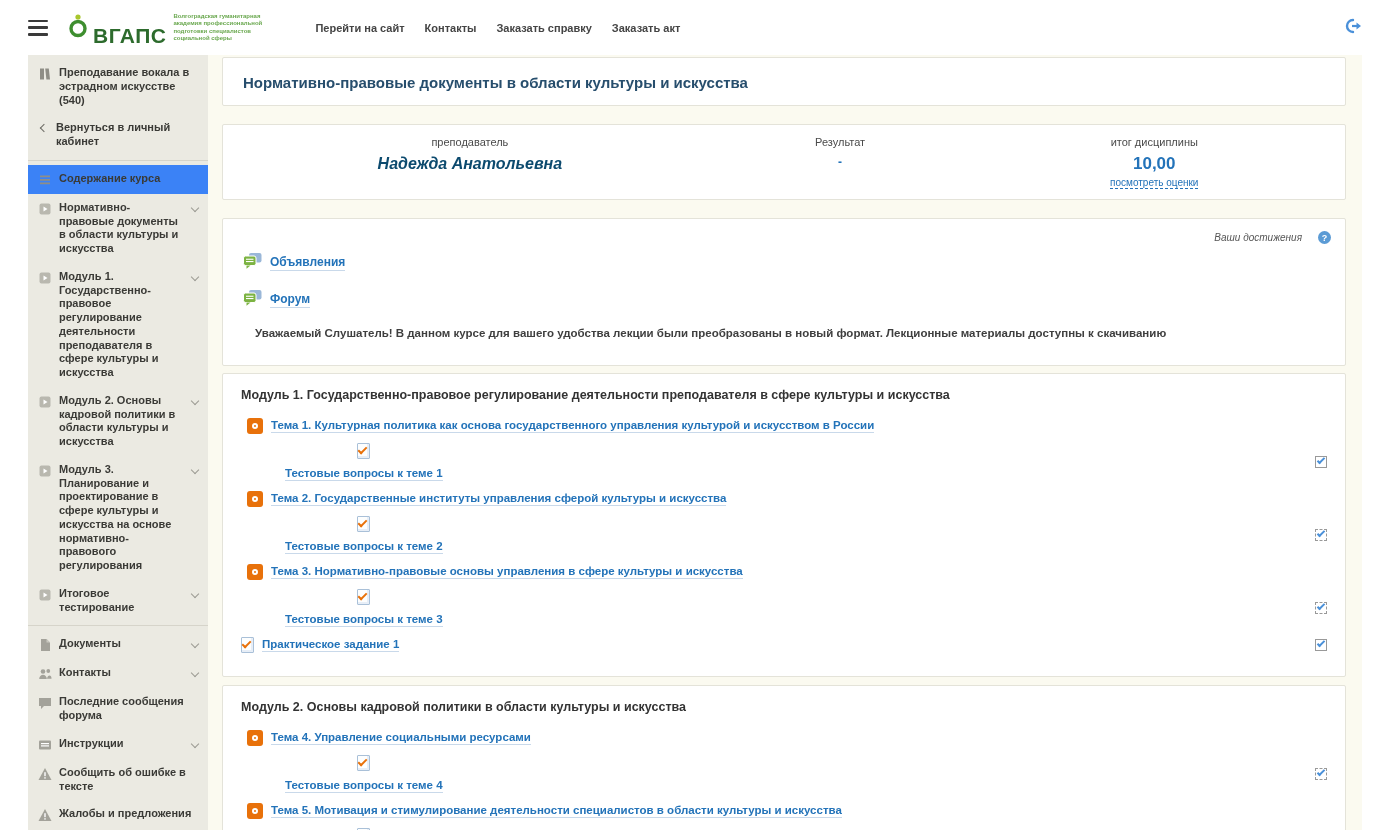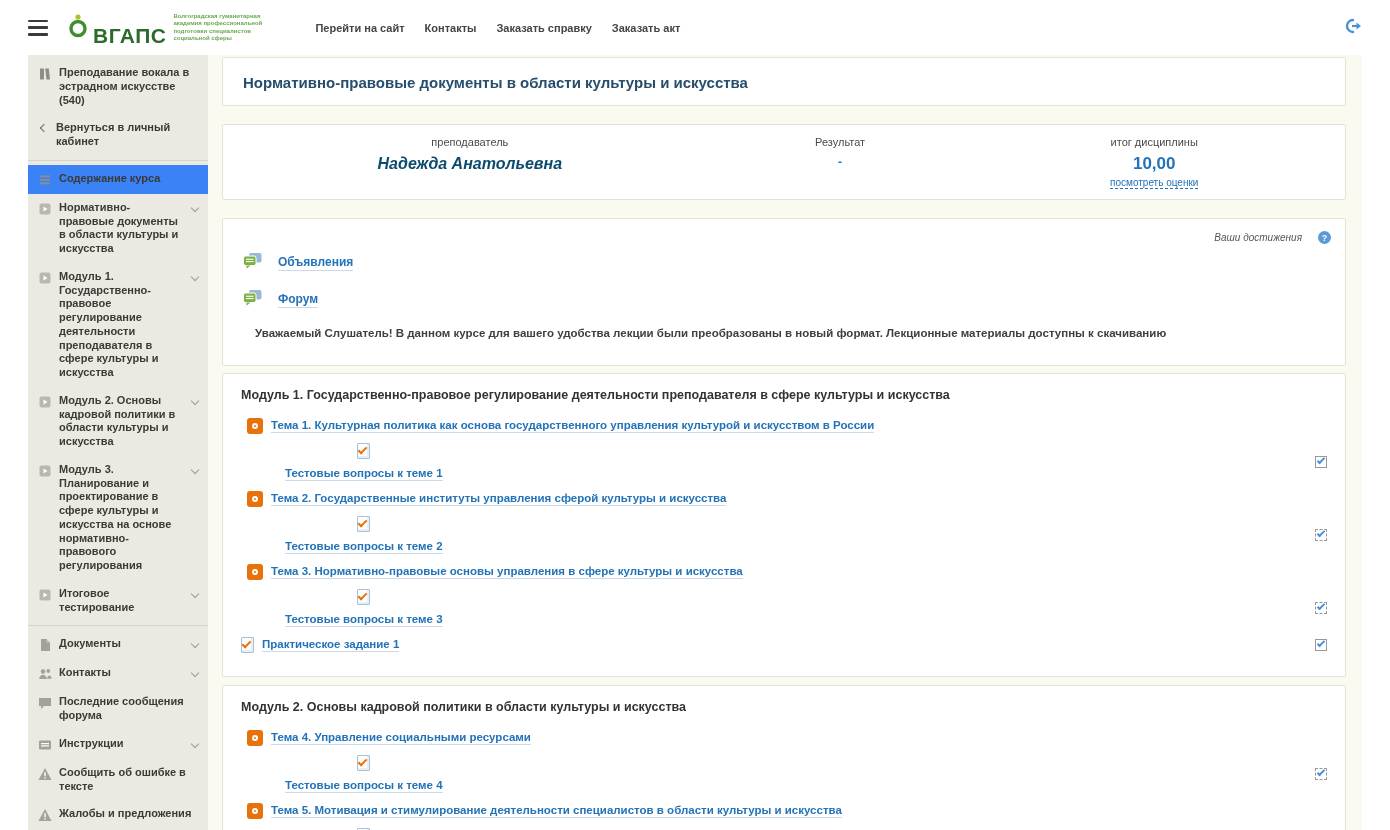--- a/index.html
+++ b/index.html
@@ -31,34 +31,34 @@
   .chev-down { flex:none; width:6px; height:6px; border-right:1.5px solid #9b9b93; border-bottom:1.5px solid #9b9b93; transform:rotate(45deg); margin:4px 2px 0 2px; }
   .chev-left { flex:none; width:6px; height:6px; border-left:1.5px solid #6b6b64; border-bottom:1.5px solid #6b6b64; transform:rotate(45deg); margin:4px 2px 0 3px; }
   .sb-ic svg { display:block; }
 
   
   .main { flex:1; background:#fbfaf0; padding:2px 16px 12px 14px; }
   .panel { background:#fff; border:1px solid #e4e3d9; border-radius:2px; }
   .title-panel { padding:16px 20px 14px; margin-bottom:18px; }
   .page-title { font-size:15px; font-weight:bold; color:#274e6d; }
 
-  .info-panel { display:flex; padding:11px 0 9px; margin-bottom:18px; }
+  .info-panel { display:flex; padding:11px 0 9px; margin-bottom:18px;justify-content:flex-end; }
   .info-col { text-align:center; }
   .info-col.c1 { width:44%; } .info-col.c2 { width:22%; } .info-col.c3 { width:34%; }
   .info-label { font-size:11px; color:#4a4a4a; margin-bottom:7px; }
   .info-value { font-size:16px; font-weight:bold; color:#0c4a6e;font-style:italic; }
   .info-result { font-size:12px; font-weight:bold; color:#2373b9; }
   .info-total { font-size:17px; font-weight:bold; color:#2373b9; line-height:1; }
   .grades-link { display:inline-block; margin-top:5px; font-size:10px; color:#2373b9; border-bottom:1px dashed #2373b9; cursor:pointer; }
 
   .overview-panel { position:relative; padding:34px 20px 26px; margin-bottom:7px; }
   .achievements { position:absolute; top:12px; right:14px; display:flex; align-items:center; gap:16px; }
   .achievements-label { font-size:10px; font-style:italic; color:#555; }
   .help-circle { width:13px; height:13px; border-radius:50%; background:#5b9bd5; color:#fff; font-size:9px; font-weight:bold; display:flex; align-items:center; justify-content:center; cursor:pointer; }
-  .ov-row { display:flex; align-items:center; gap:16px; margin-bottom:17px; }
+  .ov-row { display:flex; align-items:center; gap:8px; margin-bottom:17px; }
   .blink { font-size:12px; font-weight:bold; color:#2373b9; border-bottom:1px solid #c9d9ea; padding-bottom:1px; cursor:pointer; }
   .notice { margin:2px 0 0 12px; font-size:11.5px; font-weight:bold; color:#3f3f3f; }
 
   .module-panel { padding:14px 18px 14px; margin-bottom:8px; }
   .module-title { font-size:12.5px; font-weight:bold; color:#333; margin-bottom:15px; }
   .mod-row { display:flex; align-items:center; margin-bottom:9px; min-height:17px; }
   .row-left { display:flex; align-items:center; gap:8px; }
   .ind-lesson { margin-left:6px; } .ind-quiz { margin-left:44px;flex-direction:column; } .ind-top { }
   .mlink { font-size:11.5px; font-weight:bold; color:#2373b9; border-bottom:1px solid #c9d9ea; padding-bottom:1px; cursor:pointer; }
 

